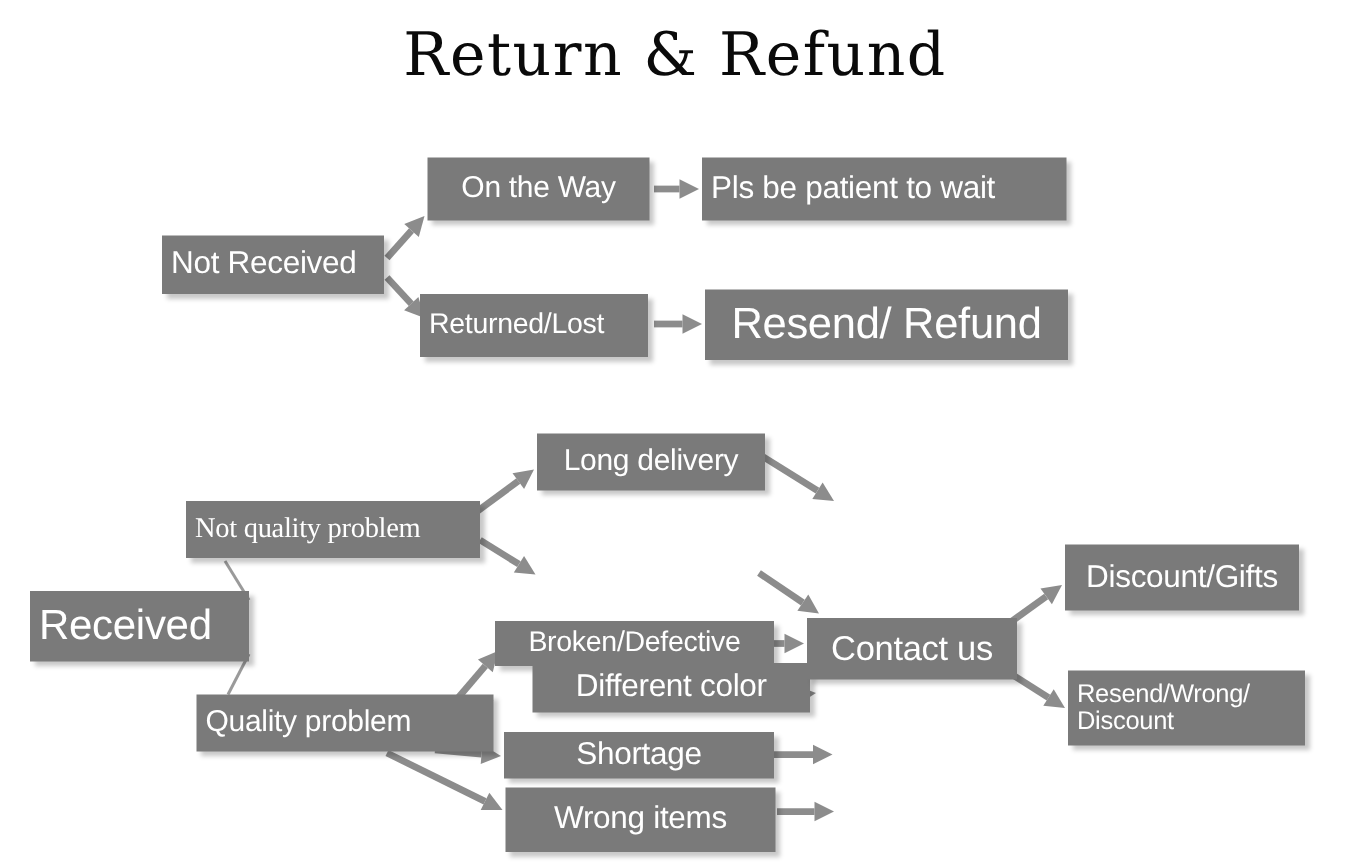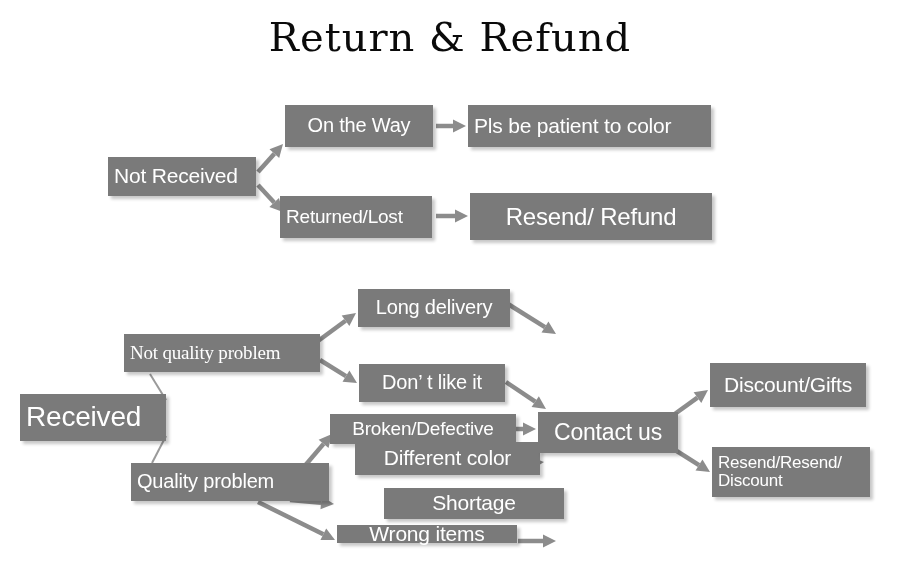--- a/index.html
+++ b/index.html
@@ -135,32 +135,31 @@
       </g>
       <g>
         <line x1="672" y1="448" x2="699.0086442605974" y2="465.05809111195623" stroke="#8c8c8c" stroke-width="4.5"></line>
         <polygon points="710,472 695.5376898165755,470.5537689816575 702.4795987046193,459.56241324225493" fill="#8c8c8c"></polygon>
       </g>
     </svg>
 
   <div class="node left" style="left: 108px; top: 157px; width: 148px; height: 39px; font-size: 21px; background: rgb(122, 122, 122); color: rgb(255, 255, 255);">Not Received</div>
   <div class="node center" style="left: 285px; top: 105px; width: 148px; height: 42px; font-size: 20px; background: rgb(122, 122, 122); color: rgb(255, 255, 255);">On the Way</div>
   <div class="node left" style="left: 280px; top: 196px; width: 152px; height: 42px; font-size: 19px; background: rgb(122, 122, 122); color: rgb(255, 255, 255);">Returned/Lost</div>
-  <div class="node left" style="left: 468px; top: 105px; width: 243px; height: 42px; font-size: 21px; background: rgb(122, 122, 122); color: rgb(255, 255, 255);">Pls be patient to color</div>
-  <div class="node center" style="left: 470px; top: 193px; width: 242px; height: 47px; font-size: 24px; background: rgb(122, 122, 122); color: rgb(255, 255, 255);">Resend/ Refund</div>
+  <div class="node left" style="left: 468px; top: 105px; width: 243px; height: 42px; font-size: 21px; background: rgb(122, 122, 122); color: rgb(255, 255, 255);">Pls be patient to wait</div>
+  <div class="node center" style="left: 470px; top: 193px; width: 242px; height: 47px; font-size: 29px; background: rgb(122, 122, 122); color: rgb(255, 255, 255);">Resend/ Refund</div>
 
   <div class="node left" style="left: 20px; top: 394px; width: 146px; height: 47px; font-size: 28px; background: rgb(122, 122, 122); color: rgb(255, 255, 255);">Received</div>
   <div class="node left" style="left: 124px; top: 334px; width: 196px; height: 38px; font-size: 19px; background: rgb(122, 122, 122); color: rgb(255, 255, 255); font-family: Liberation Serif, serif;">Not quality problem</div>
   <div class="node left" style="left: 131px; top: 463px; width: 198px; height: 38px; font-size: 20px; background: rgb(122, 122, 122); color: rgb(255, 255, 255);">Quality problem</div>
 
   <div class="node center" style="left: 358px; top: 289px; width: 152px; height: 38px; font-size: 20px; background: rgb(122, 122, 122); color: rgb(255, 255, 255);">Long delivery</div>
-  <div class="node center" style="left: 359px; top: 364px; width: 146px; height: 38px; font-size: 20px; background: rgb(122, 122, 122); color: rgb(255, 255, 255);">Don’ t like it</div>
   <div class="node center" style="left: 330px; top: 414px; width: 186px; height: 30px; font-size: 19px; background: rgb(122, 122, 122); color: #ffffff;">Broken/Defective</div>
   <div class="node center" style="left: 331px; top: 442px; width: 185px; height: 33px; font-size: 21px; background: rgb(122, 122, 122); color: rgb(255, 255, 255); margin-left: 24px;">Different color</div>
-  <div class="node center" style="left: 336px; top: 488px; width: 180px; height: 31px; font-size: 21px; background: rgb(122, 122, 122); color: rgb(255, 255, 255); margin-left: 48px;">Shortage</div>
-  <div class="node center" style="left: 337px; top: 525px; width: 180px; height: 18px; font-size: 21px; background: rgb(122, 122, 122); color: rgb(255, 255, 255);">Wrong items</div>
+  <div class="node center" style="left: 336px; top: 488px; width: 180px; height: 31px; font-size: 21px; background: rgb(122, 122, 122); color: rgb(255, 255, 255);">Shortage</div>
+  <div class="node center" style="left: 337px; top: 525px; width: 180px; height: 43px; font-size: 21px; background: rgb(122, 122, 122); color: rgb(255, 255, 255);">Wrong items</div>
 
   <div class="node center" style="left: 538px; top: 412px; width: 140px; height: 41px; font-size: 23px; background: rgb(122, 122, 122); color: rgb(255, 255, 255);">Contact us</div>
   <div class="node center" style="left: 710px; top: 363px; width: 156px; height: 44px; font-size: 21px; background: rgb(122, 122, 122); color: rgb(255, 255, 255);">Discount/Gifts</div>
-  <div class="node left" style="left: 712px; top: 447px; width: 158px; height: 50px; font-size: 17px; background: rgb(122, 122, 122); color: rgb(255, 255, 255);">Resend/Resend/
+  <div class="node left" style="left: 712px; top: 447px; width: 158px; height: 50px; font-size: 17px; background: rgb(122, 122, 122); color: rgb(255, 255, 255);">Resend/Wrong/
 Discount</div>
 
 </div>
 
 </body></html>

